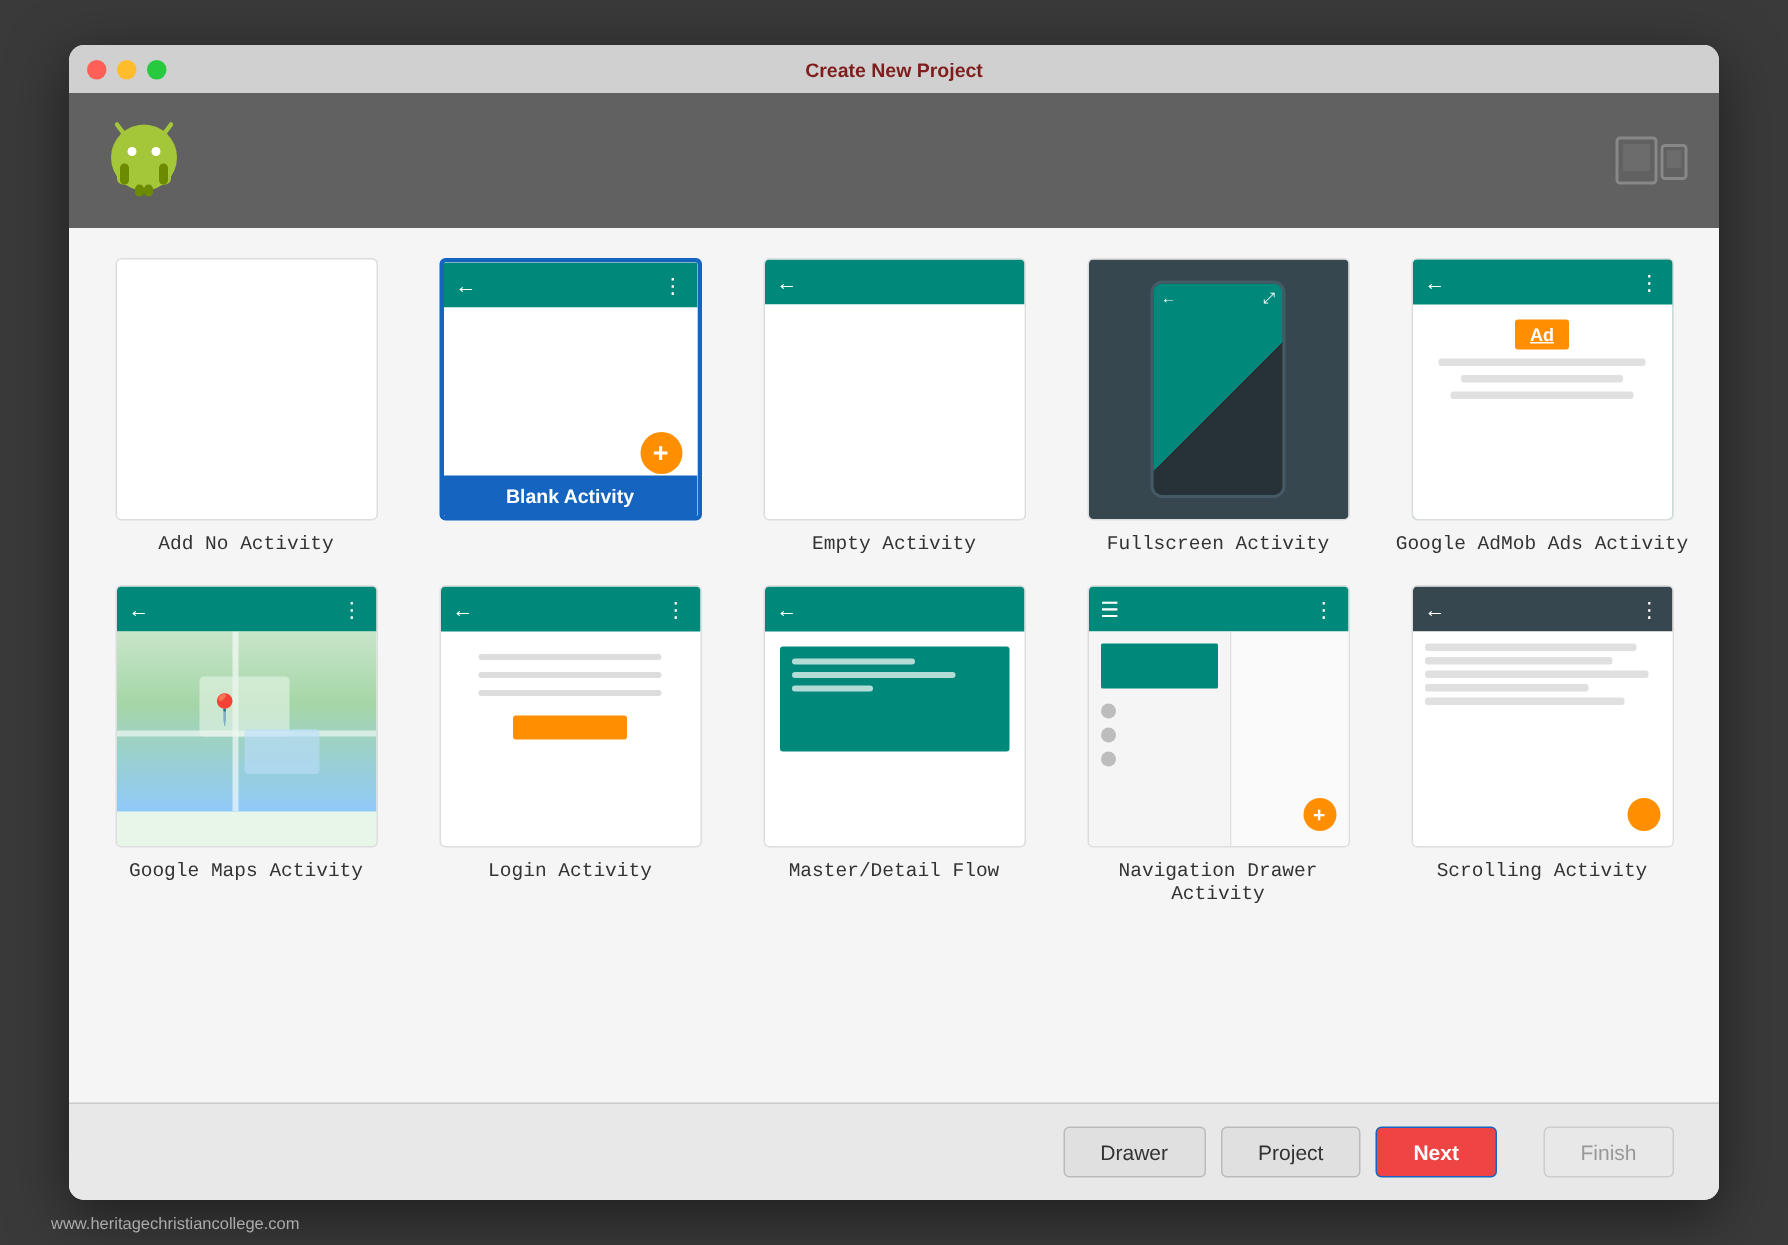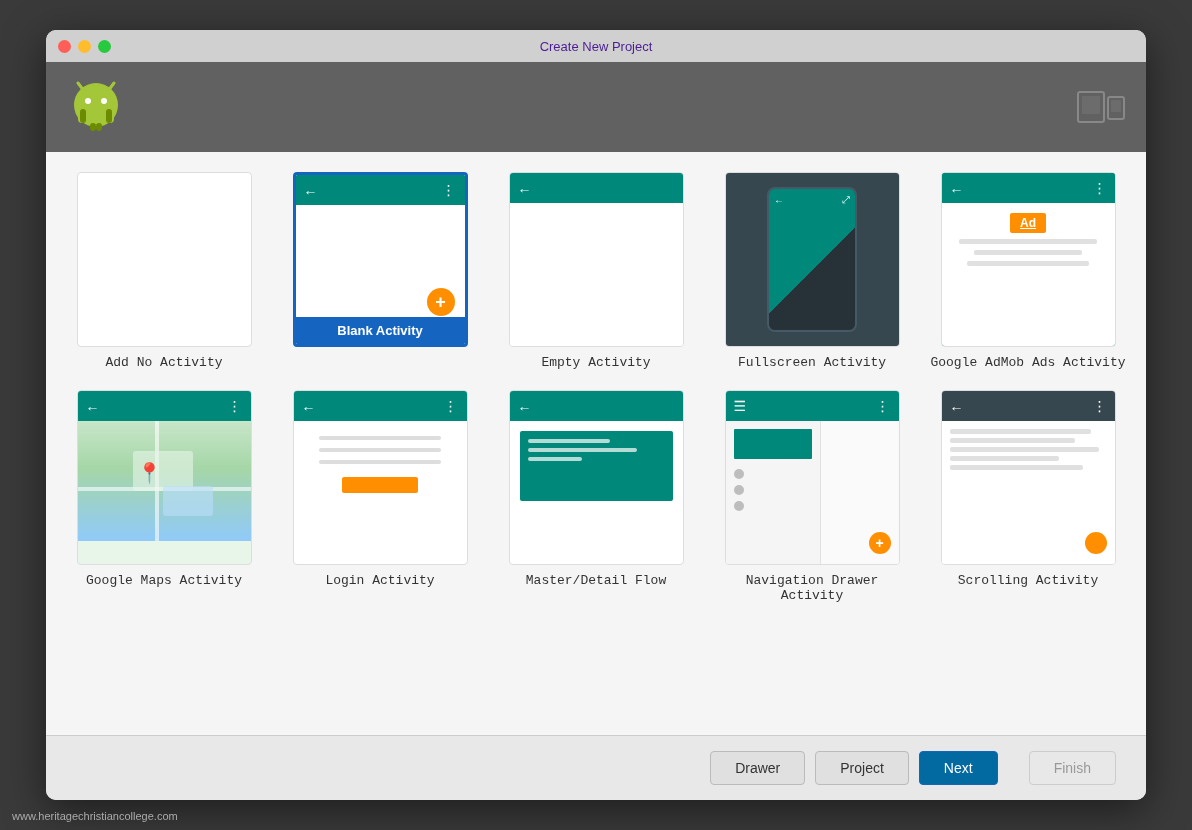--- a/index.html
+++ b/index.html
@@ -43,22 +43,22 @@
     .tb-btn {
       width: 13px;
       height: 13px;
       border-radius: 50%;
     }
     .tb-close { background: #ff5f56; }
     .tb-min { background: #ffbd2e; }
     .tb-max { background: #27c93f; }
     .titlebar-title {
       font-size: 13px;
-      color: #4c1d95;
-      font-weight: 400;
+      color: #7f1d1d;
+      font-weight: 700;
     }
     .header {
       background: #616161;
       height: 90px;
       display: flex;
       align-items: center;
       padding: 0 20px;
       gap: 15px;
     }
     .android-logo {
@@ -393,35 +393,36 @@
     .btn {
       padding: 8px 24px;
       border-radius: 4px;
       font-size: 14px;
       cursor: pointer;
       border: 1px solid #bbb;
       background: #e0e0e0;
       color: #333;
     }
     .btn-primary {
-      background: #0369a1;
+      background: #ef4444;
       color: #fff;
       border-color: #1565c0;
+      font-weight: bold;
     }
     .btn-disabled {
       color: #999;
       background: #e8e8e8;
       border-color: #ccc;
       cursor: default;
       margin-left: 21px;
     }
     .bottom-url {
       position: absolute;
       bottom: 8px;
-      left: 12px;
+      left: 34px;
       font-size: 11px;
       color: #aaa;
     }
     .admob-full {
       width: 100%;
       height: 100%;
       position: relative;
       background: #00897b;
       display: flex;
       flex-direction: column;

